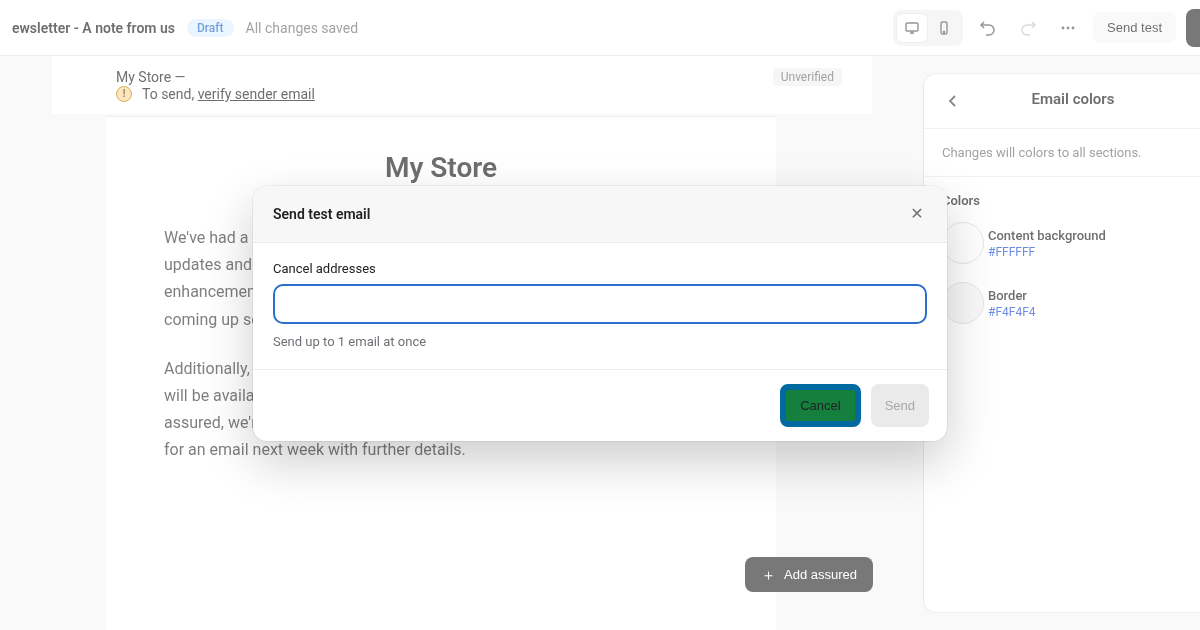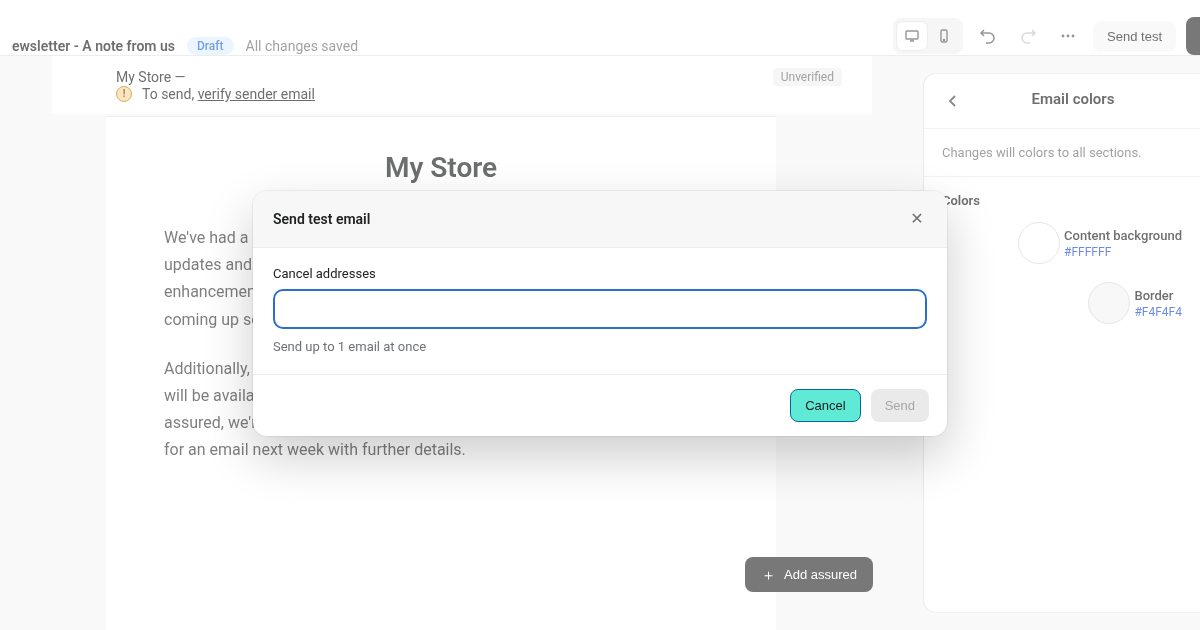--- a/index.html
+++ b/index.html
@@ -16,21 +16,21 @@
       position: relative;
       color: #202223;
     }
     
     
     .top-bar {
       height: 56px;
       background: #fff;
       border-bottom: 1px solid #e1e3e5;
       display: flex;
-      align-items: flex-end;
+      align-items: center;
       padding: 0 12px;
       gap: 20px;
     }
     .top-left {
       display: flex;
       align-items: center;
       gap: 12px;
       flex: 1;
     }
     .doc-title {
@@ -257,21 +257,20 @@
       font-size: 13px;
       font-weight: 600;
       margin-bottom: 14px;
     }
     .color-row {
       display: flex;
       align-items: center;
       gap: 4px;
       margin-bottom: 18px;
       cursor: pointer;
-      justify-content: flex-end;
     }
     .swatch {
       width: 42px;
       height: 42px;
       border-radius: 50%;
       border: 1px solid #d9d9d9;
     }
     .color-info {
       display: flex;
       flex-direction: column;
@@ -364,22 +363,22 @@
     }
     .btn {
       border-radius: 8px;
       padding: 8px 14px;
       font-size: 13px;
       font-weight: 500;
       border: none;
       cursor: pointer;
     }
     .btn-cancel {
-      background: #5eead4;
-      border: 1px solid #0369a1;
+      background: #15803d;
+      border: 6px solid #0369a1;
       color: #202223;
     }
     .btn-send {
       background: #eaeaea;
       color: #a7a7a7;
       cursor: default;
     }
     
     svg { display: block; }
   </style>

